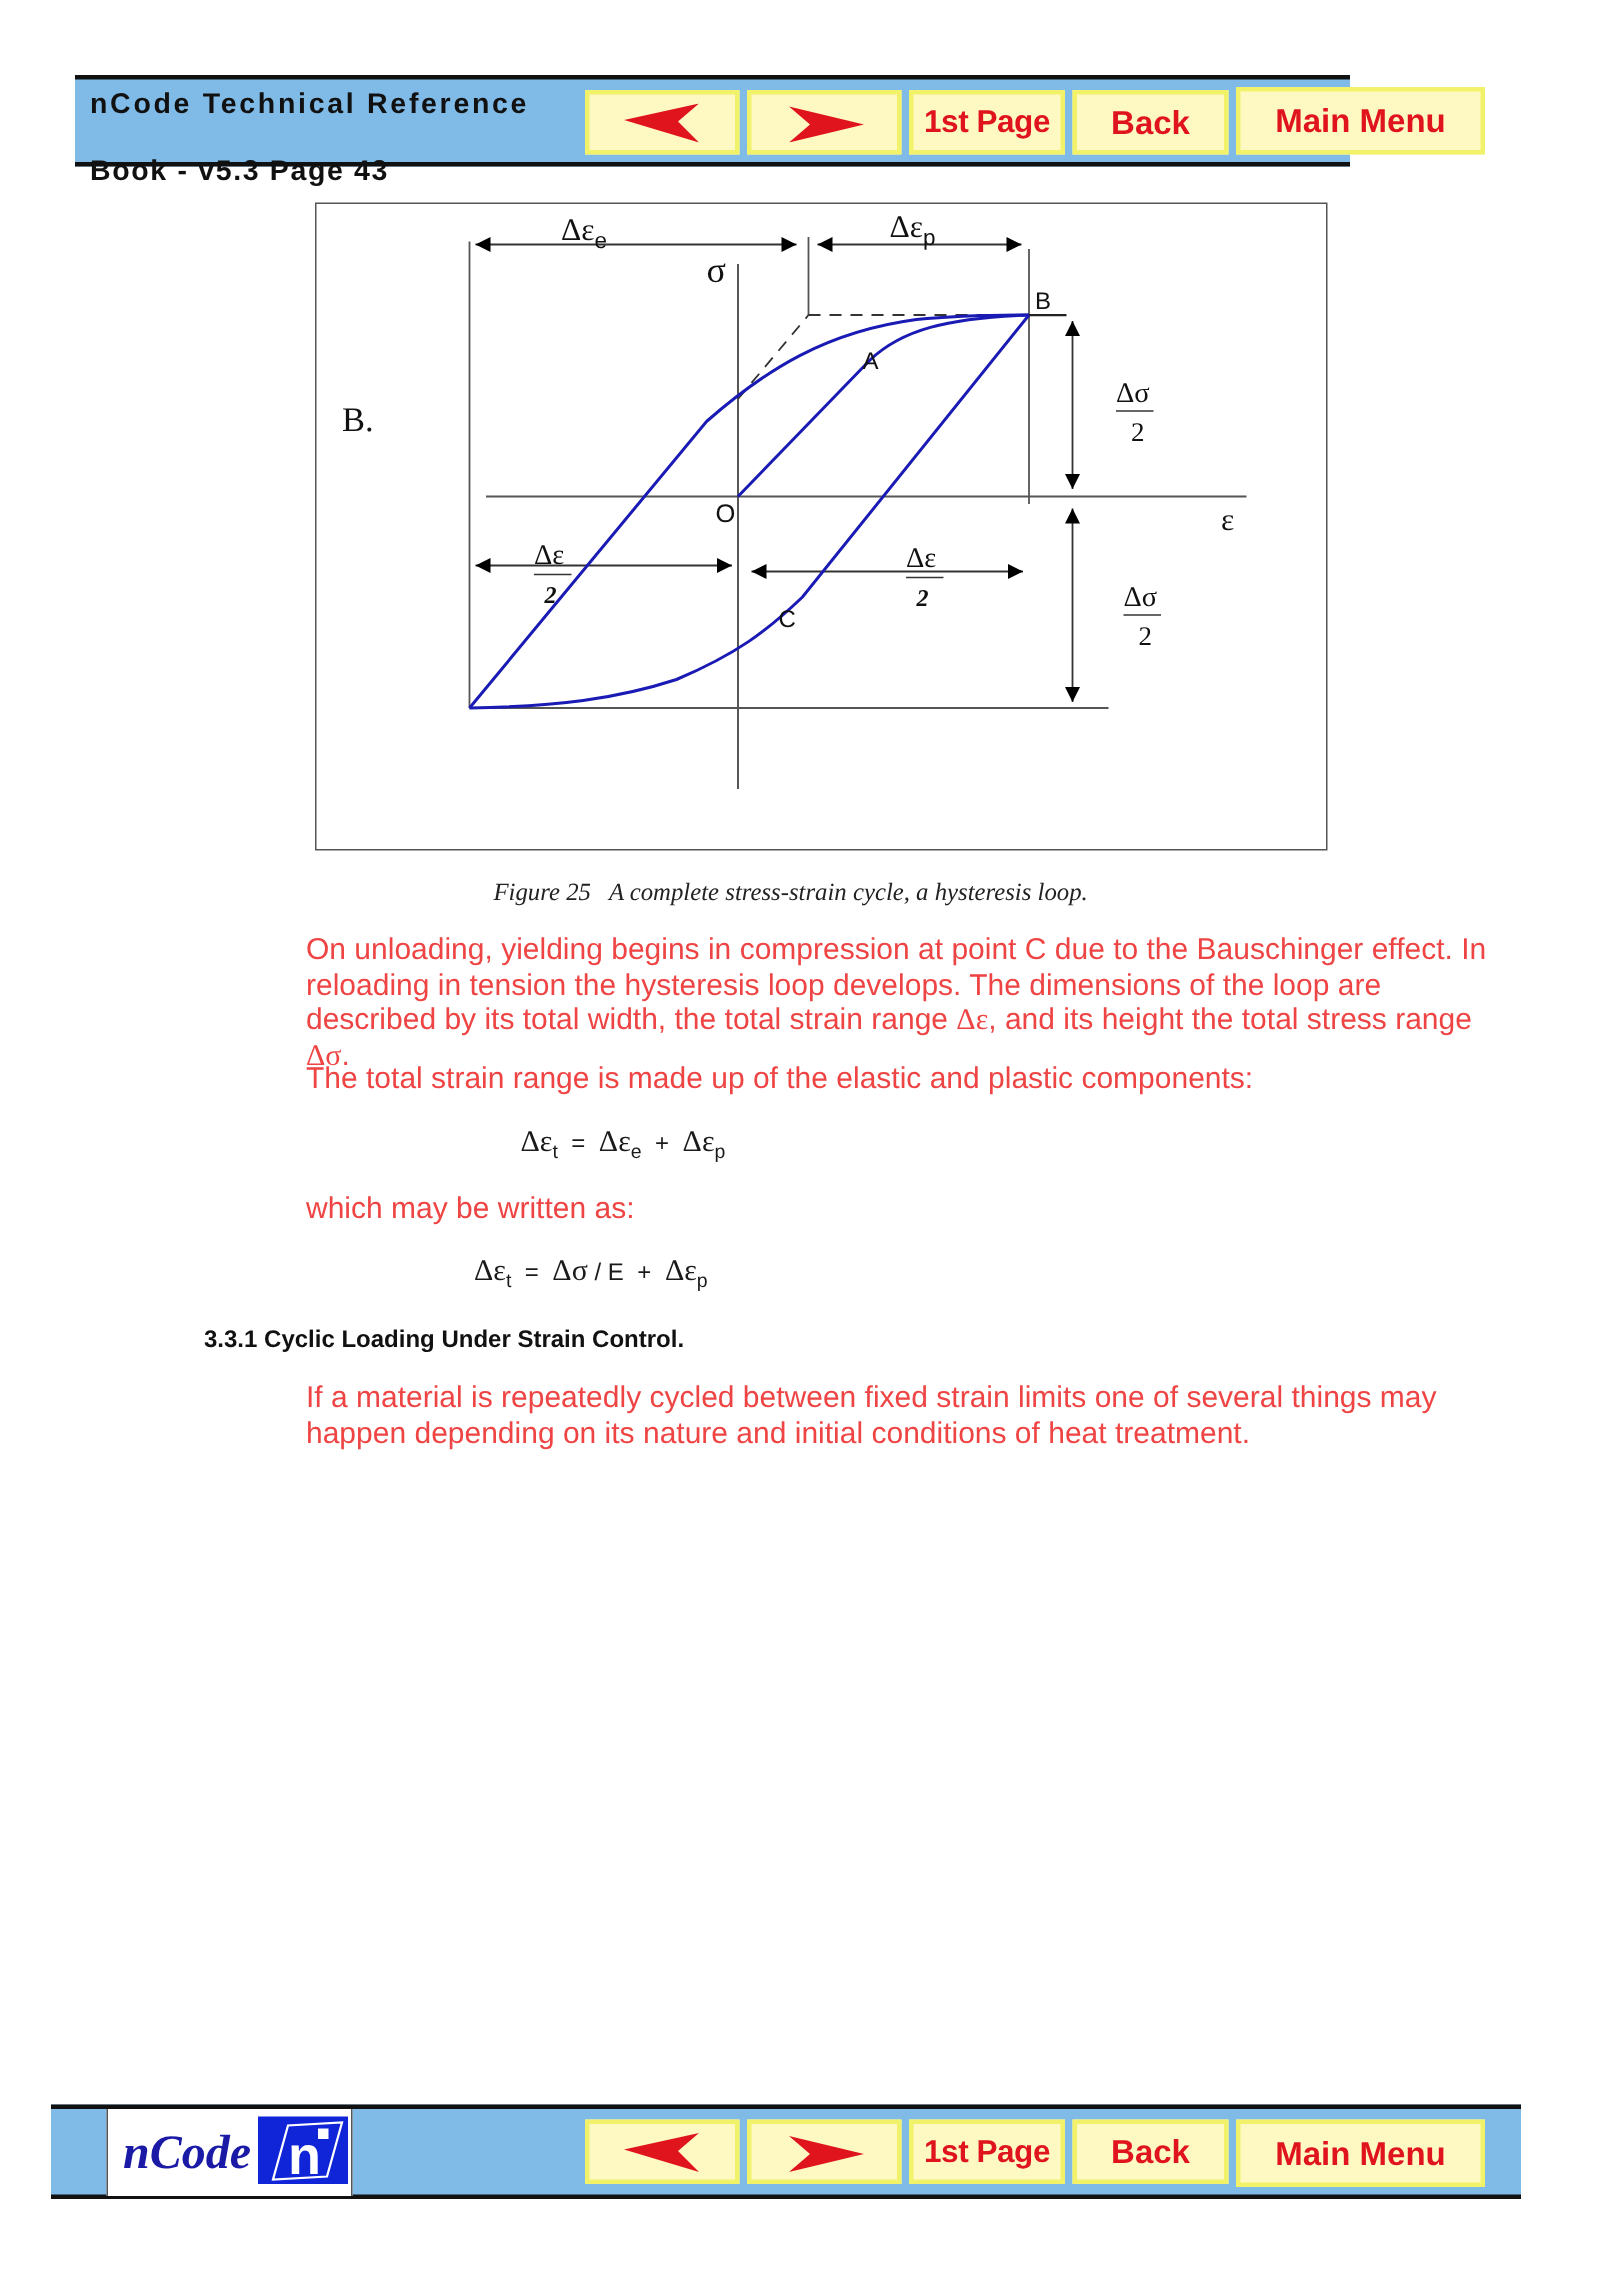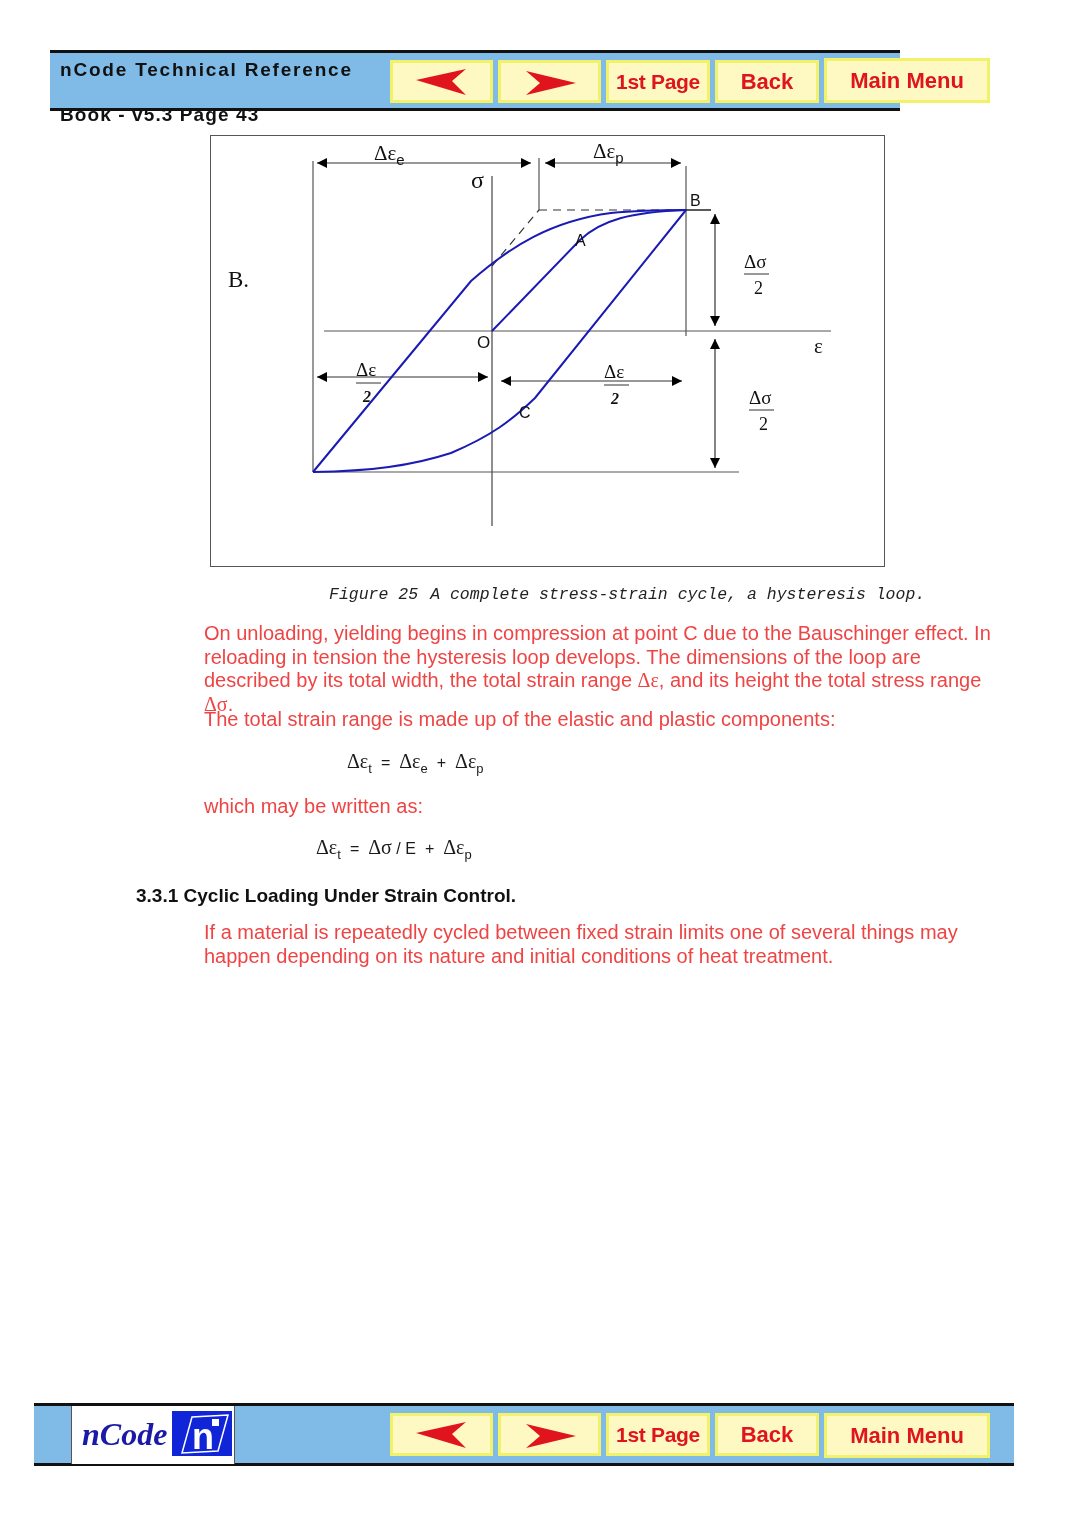--- a/index.html
+++ b/index.html
@@ -27,31 +27,31 @@
   #bottom-nav .b-back { left:681px; top:7px; width:104px; height:43px; }
   #bottom-nav .b-menu { left:790px; top:7px; width:166px; height:45px; }
 
   .logo-box { position:absolute; left:37px; top:0; width:164px; height:58px; background:#fff; border-left:1px solid #555; border-right:1px solid #555; box-sizing:border-box; }
   .logo-text { position:absolute; left:10px; top:10px; font-family:"Liberation Serif", serif; font-style:italic; font-weight:bold; font-size:32px; color:#1a1aa6; }
   .logo-mark { position:absolute; left:100px; top:5px; width:60px; height:45px; background:#1024d8; }
 
   #figure-frame { position:absolute; left:210px; top:135px; width:675px; height:432px; border:1px solid #555; box-sizing:border-box; background:#fff; }
   #figure-frame svg { position:absolute; left:0; top:0; }
 
-  .caption { position:absolute; left:329px; top:585px; font-family:Liberation Mono, monospace; font-style:italic; font-size:16.5px; color:#222; white-space:nowrap; }
+  .caption { position:absolute; left:329px; top:585px; font-family:Liberation Serif, serif; font-style:italic; font-size:16.5px; color:#222; white-space:nowrap; }
   .caption .num { margin-right:12px; }
 
   .para { position:absolute; left:204px; width:800px; font-size:20px; line-height:23.5px; color:#ef4444; }
   .sym { font-family:"Liberation Serif", serif; }
   .eq { position:absolute; left:316px; font-size:18px; color:#1a1a1a; white-space:nowrap; }
   .eq .d { font-family:"Liberation Serif", serif; font-size:20px; }
   .eq sub { font-size:13px; vertical-align:-5px; }
   .eq .op { margin:0 9px; font-size:16px; }
 
-  .section-head { position:absolute; left:136px; top:885px; font-weight:bold; font-size:19px; color:#111; }
+  .section-head { position:absolute; left:136px; top:885px; font-weight:bold; font-size:16px; color:#111; }
 </style>
 </head>
 <body>
 
 <div id="top-nav" class="navbar">
   <div class="header-title">
     <div>nCode Technical Reference</div>
     <div class="l2">Book - v5.3  Page 43</div>
   </div>
   <div class="nav-btn b-prev">

